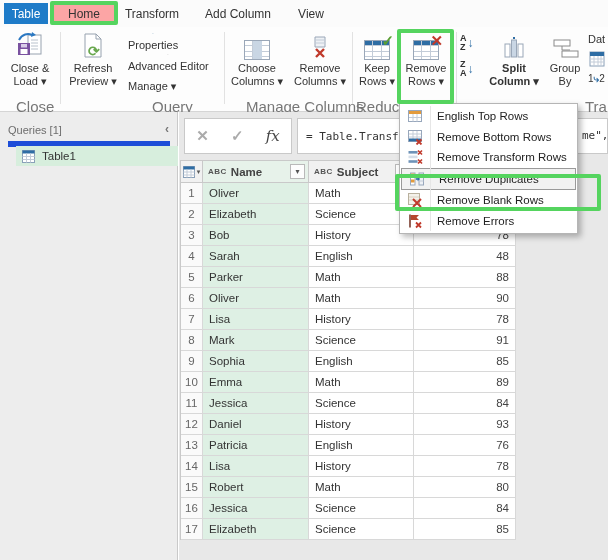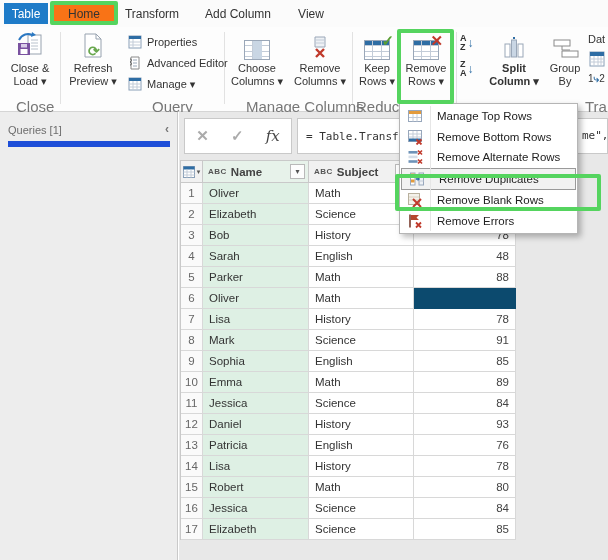--- a/index.html
+++ b/index.html
@@ -5,33 +5,33 @@
   * { margin:0; padding:0; box-sizing:border-box; }
   body { background:#cfcfcf; font-family:"Liberation Sans", sans-serif; }
   .window { position:relative; width:608px; height:560px; background:#ffffff; overflow:hidden;
             font-family:"Liberation Sans", sans-serif; }
 
   
   .tabbar { position:absolute; left:0; top:0; width:608px; height:27px; background:#fbfbfb; }
   .tab { position:absolute; top:3px; height:21px; display:flex; align-items:center; justify-content:center;
          font-size:12px; color:#333; cursor:default; }
   .tab-file { left:4px; width:44px; background:#1e7bc8; color:#fff; }
-  .tab-home { left:52px; width:64px; background:#f97316; border:1px solid #d4d4d4; border-bottom:none; top:2px; height:23px;}
+  .tab-home { left:52px; width:64px; background:#fca5a5; border:1px solid #d4d4d4; border-bottom:none; top:2px; height:23px;}
   .tab-transform { left:119px; width:66px; }
   .tab-addcol { left:196px; width:84px; }
   .tab-view { left:288px; width:46px; }
 
   
   .ribbon { position:absolute; left:0; top:27px; width:608px; height:85px; background:#fdfdfd;
             border-bottom:1px solid #d5d5d5; }
   .vsep { position:absolute; top:5px; width:1px; height:72px; background:#e2e2e2; }
   .bigbtn { position:absolute; top:3px; height:66px; display:flex; flex-direction:column; align-items:center;
             font-size:11px; color:#333; text-align:center; line-height:1.15; cursor:default; }
   .bigbtn .ic { height:30px; display:flex; align-items:flex-end; justify-content:center; margin-bottom:2px; }
-  .smallbtn { position:absolute; display:flex; align-items:center; gap:5px; font-size:11px; color:#333; height:18px;}
+  .smallbtn { position:absolute; display:flex; align-items:center; gap:5px; font-size:11px; color:#333; height:18px;flex-direction:column;}
   .grplabel { position:absolute; top:71px; font-size:15px; color:#777; white-space:nowrap; }
 
   .tblic { position:relative; width:26px; height:20px; border:1px solid #9aa7b8; background:#fff; }
   .tblic .hdr { position:absolute; left:0; top:0; width:100%; height:5px; background:#2e6da4; }
   .tblic .g { position:absolute; inset:0;
      background: repeating-linear-gradient(to right, transparent 0 7.3px, #c3ccd8 7.3px 8.3px),
                  repeating-linear-gradient(to bottom, transparent 0 4.5px, #c3ccd8 4.5px 5.5px); }
   .ovl { position:absolute; font-weight:bold; line-height:1; }
   .ovl-check { top:-8px; right:-5px; color:#5a9e32; font-size:15px; }
   .ovl-x { top:-8px; right:-5px; color:#c0392b; font-size:15px; }
@@ -59,21 +59,21 @@
            border:1px solid #c9c9c9; display:flex; align-items:center; justify-content:space-around; }
   .fbtns .fx { font-family:"DejaVu Serif", serif; font-style:italic; font-size:15px; color:#444; }
   .fbtns .xg { color:#ababab; font-size:15px; font-weight:bold; }
   .finput { position:absolute; left:297px; top:118px; width:311px; height:36px; background:#fff;
             border:1px solid #c9c9c9; font-family:"DejaVu Sans Mono", monospace; font-size:11px; color:#333;
             display:flex; align-items:center; padding-left:8px; overflow:hidden; white-space:nowrap; }
   .ffrag-right { position:absolute; left:582px; top:129px; font-family:"DejaVu Sans Mono", monospace;
                  font-size:11px; color:#333; z-index:2; }
 
   
-  .grid { position:absolute; left:180px; top:160px; width:336px; background:#0c4a6e;
+  .grid { position:absolute; left:180px; top:160px; width:336px; background:#5eead4;
           border-top:1px solid #c9c9c9; border-left:1px solid #c9c9c9; font-size:11.5px; color:#333; }
   .trow, .thead { display:flex; }
   .thead > div { background:#f1f1f1; height:22px; border-right:1px solid #c9c9c9; border-bottom:1px solid #c9c9c9;
                  display:flex; align-items:center; }
   .trow > div { height:21px; border-right:1px solid #d8d8d8; border-bottom:1px solid #d8d8d8;
                 display:flex; align-items:center; padding:0 6px; overflow:hidden; white-space:nowrap;}
   .c-num  { width:22px; justify-content:center; color:#666; background:#fafafa; }
   .c-name { width:106px; background:#def0e4; }
   .c-subj { width:105px; background:#fff; }
   .c-score{ width:102px; background:#fff; justify-content:flex-end; color:#444; }
@@ -269,20 +269,28 @@
     </svg>
     <div class="minitxt" style="left:588px; top:46px; font-size:10px;">
       <span>1</span><span class="arrow-blue">⤷</span><span>2</span>
     </div>
     <div class="grplabel" style="left:585px">Tra</div>
   </div>
 
   <div class="leftpane">
     <div class="q-header">Queries [1]</div>
     <div class="q-collapse">‹</div>
+    <div class="q-item">
+      <svg width="13" height="13" viewBox="0 0 13 13">
+        <rect x="0.5" y="0.5" width="12" height="12" fill="#fff" stroke="#8aa0b8"></rect>
+        <rect x="0.5" y="0.5" width="12" height="3" fill="#2e6da4"></rect>
+        <path d="M0.5 6.5h12M0.5 9.5h12M4.5 3.5v9M8.5 3.5v9" stroke="#c3ccd8"></path>
+      </svg>
+      <span>Table1</span>
+    </div>
   </div>
 
   <div class="canvas"></div>
 
   <div class="fbtns">
     <span class="xg">✕</span>
     <span class="xg">✓</span>
     <span class="fx">fx</span>
   </div>
   <div class="finput">= Table.Transfo</div>
@@ -345,20 +353,21 @@
       <div class="c-num">5</div>
       <div class="c-name">Parker</div>
       <div class="c-subj">Math</div>
       <div class="c-score">88</div>
     </div>
 
     <div class="trow">
       <div class="c-num">6</div>
       <div class="c-name">Oliver</div>
       <div class="c-subj">Math</div>
+      <div class="c-score">90</div>
     </div>
 
     <div class="trow">
       <div class="c-num">7</div>
       <div class="c-name">Lisa</div>
       <div class="c-subj">History</div>
       <div class="c-score">78</div>
     </div>
 
     <div class="trow">
@@ -437,21 +446,21 @@
     <div class="mi-sep"></div>
     <div id="menu-items" style="display:flex;flex-direction:column;flex:1;">
     <div class="menu-item">
       <span class="mi-icon">
             <svg width="16" height="16" viewBox="0 0 16 16">
               <rect x="1.5" y="2.5" width="13" height="11" fill="#fff" stroke="#98a7bc"></rect>
               <rect x="2" y="3" width="12" height="3" fill="#e39b3c"></rect>
               <path d="M2 9.5h12M6 6v7.5M10 6v7.5" stroke="#c3ccd8" fill="none"></path>
             </svg>
           </span>
-      <span class="mi-label">Manage Top Rows</span>
+      <span class="mi-label">English Top Rows</span>
     </div>
 
     <div class="menu-item">
       <span class="mi-icon">
             <svg width="16" height="16" viewBox="0 0 16 16">
               <rect x="1.5" y="1.5" width="13" height="11" fill="#fff" stroke="#98a7bc"></rect>
               <path d="M2 5h12M2 8h12M6 2v10M10 2v10" stroke="#c3ccd8" fill="none"></path>
               <rect x="2" y="9.5" width="12" height="2.8" fill="#2e6da4"></rect>
               <path d="M9.5 10.5l5 5M14.5 10.5l-5 5" stroke="#c0392b" stroke-width="1.8"></path>
             </svg>
@@ -462,21 +471,21 @@
     <div class="menu-item">
       <span class="mi-icon">
             <svg width="16" height="16" viewBox="0 0 16 16">
               <rect x="1.5" y="2" width="9" height="2.6" fill="#6f93b8"></rect>
               <rect x="1.5" y="6.6" width="9" height="2.6" fill="#d6dfe9"></rect>
               <rect x="1.5" y="11.2" width="9" height="2.6" fill="#6f93b8"></rect>
               <path d="M11 1.5l4 4M15 1.5l-4 4" stroke="#c0392b" stroke-width="1.6"></path>
               <path d="M11 10.5l4 4M15 10.5l-4 4" stroke="#c0392b" stroke-width="1.6"></path>
             </svg>
           </span>
-      <span class="mi-label">Remove Alternate Rows</span>
+      <span class="mi-label">Remove Transform Rows</span>
     </div>
 
     <div class="menu-item hl">
       <span class="mi-icon">
             <svg width="16" height="16" viewBox="0 0 16 16">
               <rect x="1.5" y="2" width="4.5" height="12" fill="#fff" stroke="#98a7bc"></rect>
               <rect x="2" y="2.5" width="3.5" height="3" fill="#e39b3c"></rect>
               <rect x="2" y="8.5" width="3.5" height="3" fill="#e39b3c"></rect>
               <rect x="10" y="2" width="4.5" height="12" fill="#eef1f5" stroke="#98a7bc"></rect>
               <path d="M10 6h4.5M10 10h4.5" stroke="#c3ccd8"></path>

